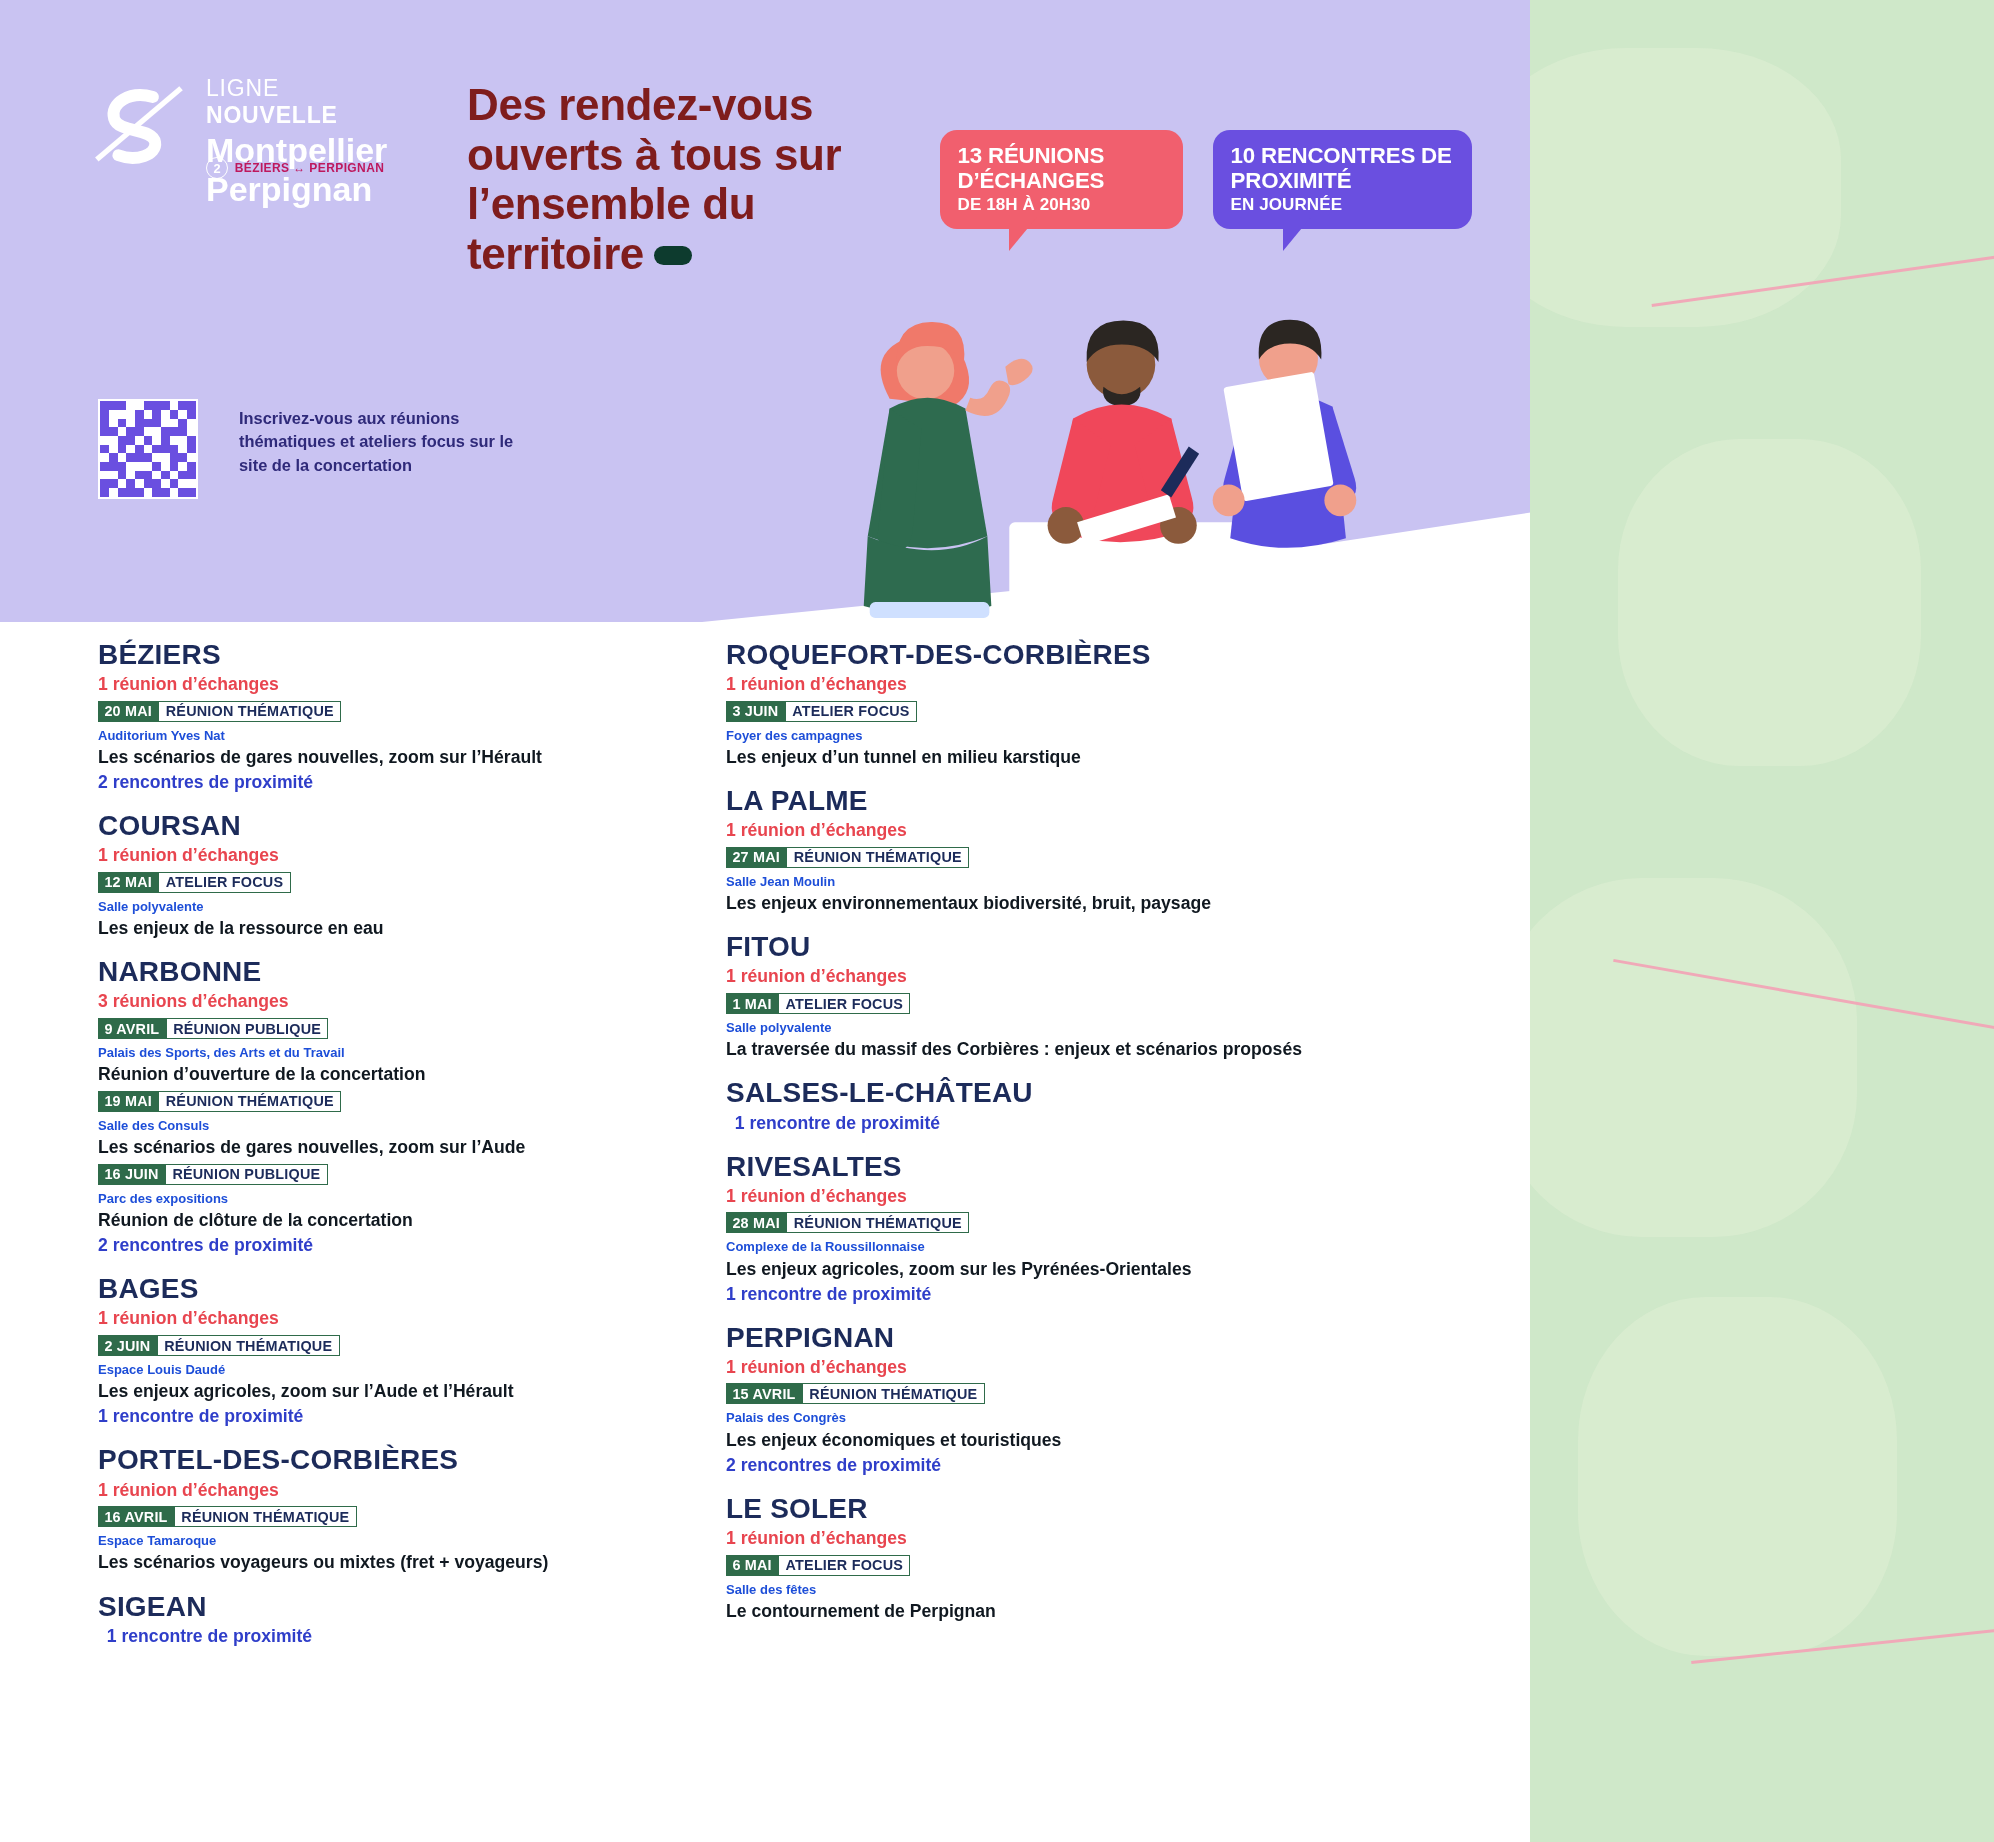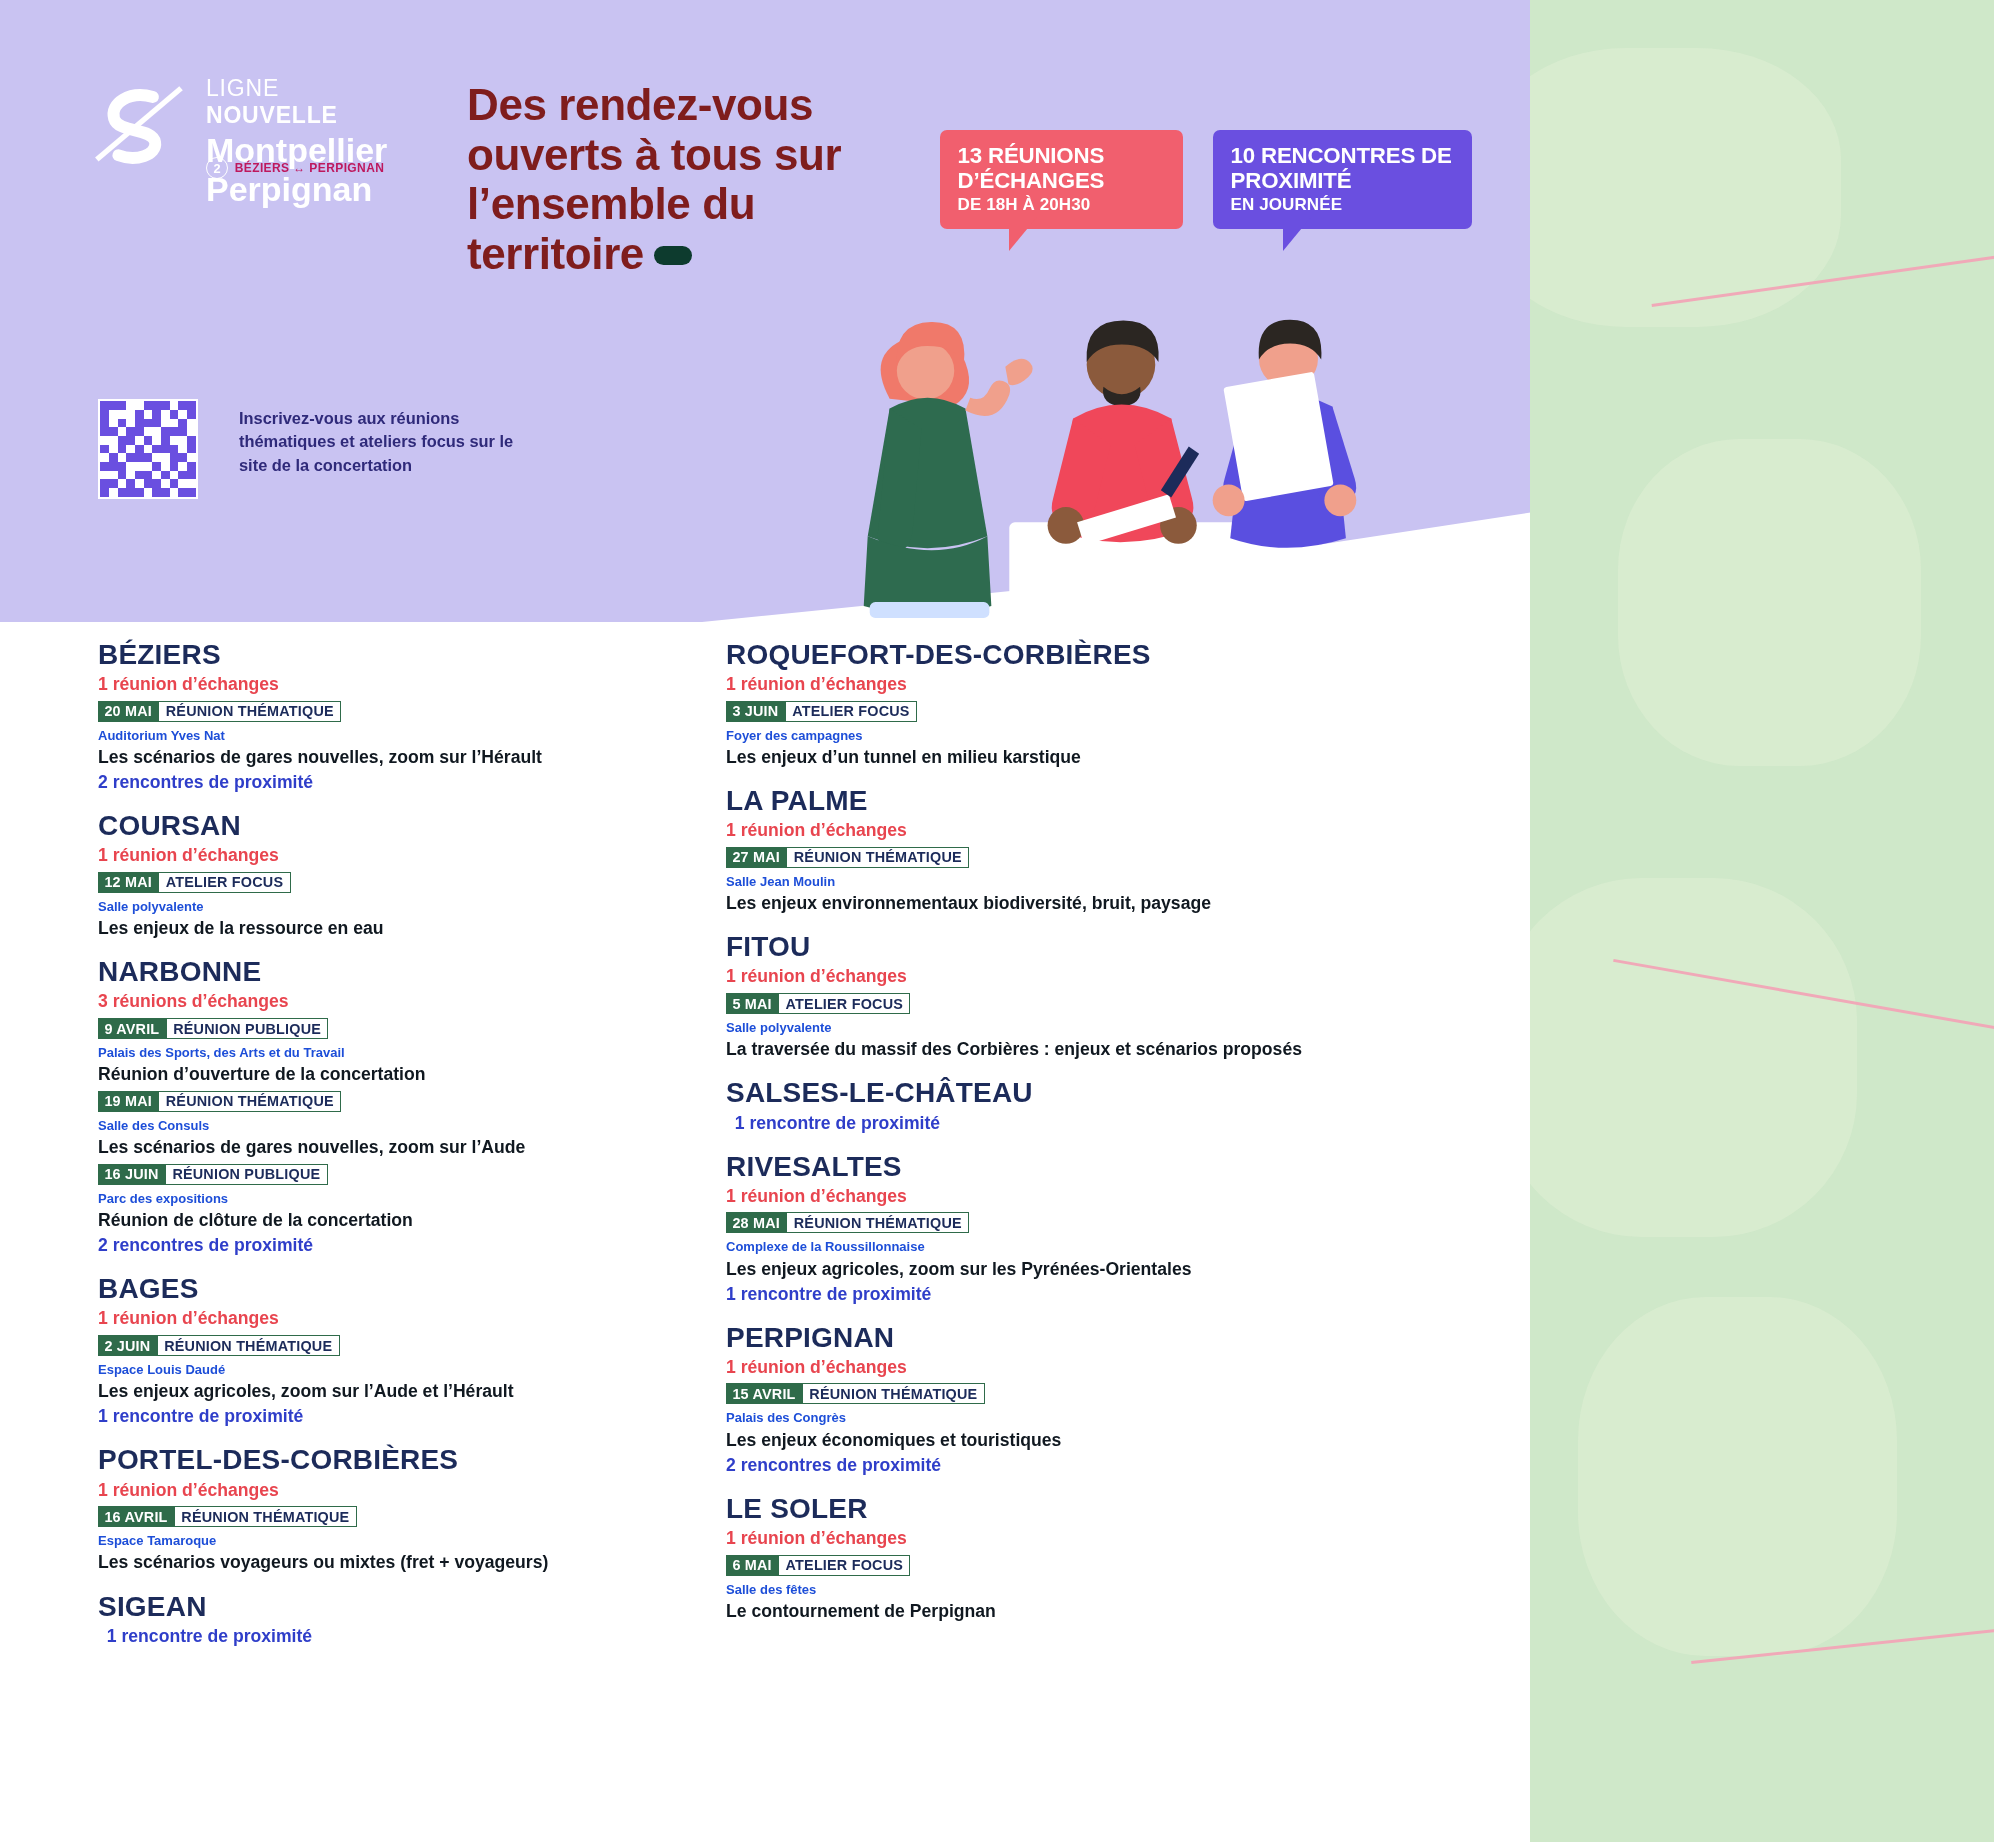--- a/index.html
+++ b/index.html
@@ -49,21 +49,21 @@
   .headline {
     position:absolute; left:467px; top:80px; width:463px;
     font-size:44px; line-height:1.13; font-weight:800; color:#7f1d1d; letter-spacing:-0.4px;
   }
   .headline .dot {
     display:inline-block; width:38px; height:18.4px; border-radius:10.4px; background:#0d3b2e;
     vertical-align:middle; margin-left:10.4px; margin-bottom:4px;
   }
 
   
-  .bubble { position:absolute; border-radius:7px; color:#ffffff; padding:13.6px 17.6px; }
+  .bubble { position:absolute; border-radius:17px; color:#ffffff; padding:13.6px 17.6px; }
   .bubble .big { font-size:22.3px; font-weight:800; line-height:1.12; letter-spacing:-0.2px; }
   .bubble .small { font-size:17px; font-weight:700; letter-spacing:0.1px; margin-top:1.6px; }
   .bubble-pink { left:940px; top:130px; width:243px; background:#f15f6e; }
   .bubble-purple { left:1213px; top:130px; width:259px; background:#6a4fe0; }
   .bubble-tail { position:absolute; width:0;height:0; }
   .tail-pink {
     left:1009px; top:217px; border-left:0 solid transparent; border-right:28px solid transparent;
     border-top:34px solid #f15f6e;
   }
   .tail-purple {
@@ -429,21 +429,21 @@
               </div>
               <div class="venue">Salle Jean Moulin</div>
               <div class="topic">Les enjeux environnementaux biodiversité, bruit, paysage</div>
             </div>
           </div>
           <div class="city">
             <div class="city-name">FITOU</div>
             <div class="city-count">1 réunion d’échanges</div>
             <div class="evt">
               <div class="tagline">
-                <div class="tag-date">5 MAI</div>
+                <div class="tag-date">1 MAI</div>
                 <div class="tag-type">ATELIER FOCUS</div>
               </div>
               <div class="venue">Salle polyvalente</div>
               <div class="topic">La traversée du massif des Corbières : enjeux et scénarios proposés</div>
             </div>
           </div>
           <div class="city">
             <div class="city-name">SALSES-LE-CHÂTEAU</div>
             <div class="city-count blue-ind">1 rencontre de proximité</div>
           </div>

